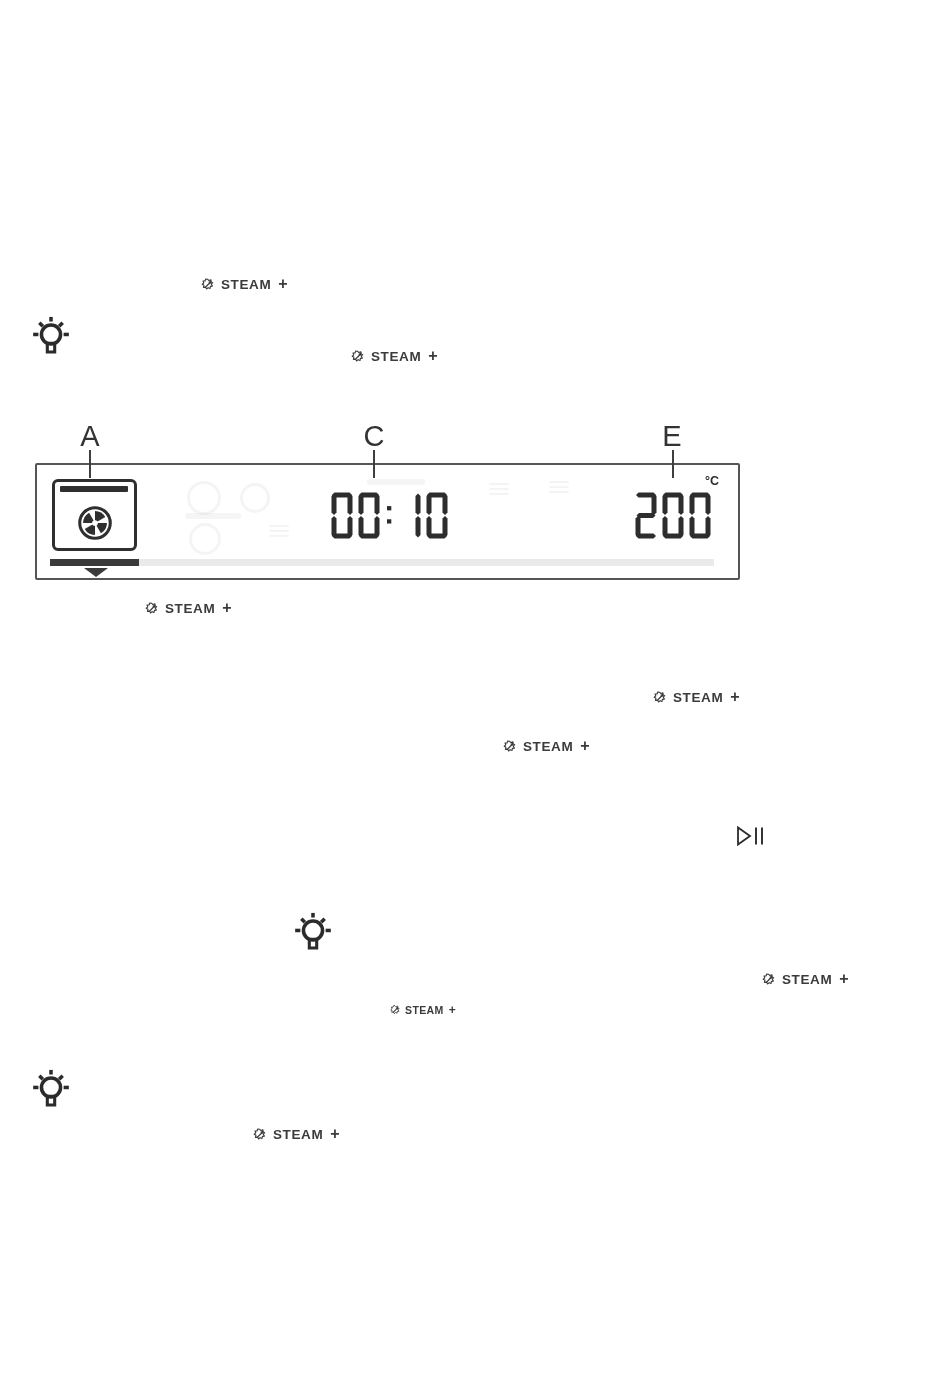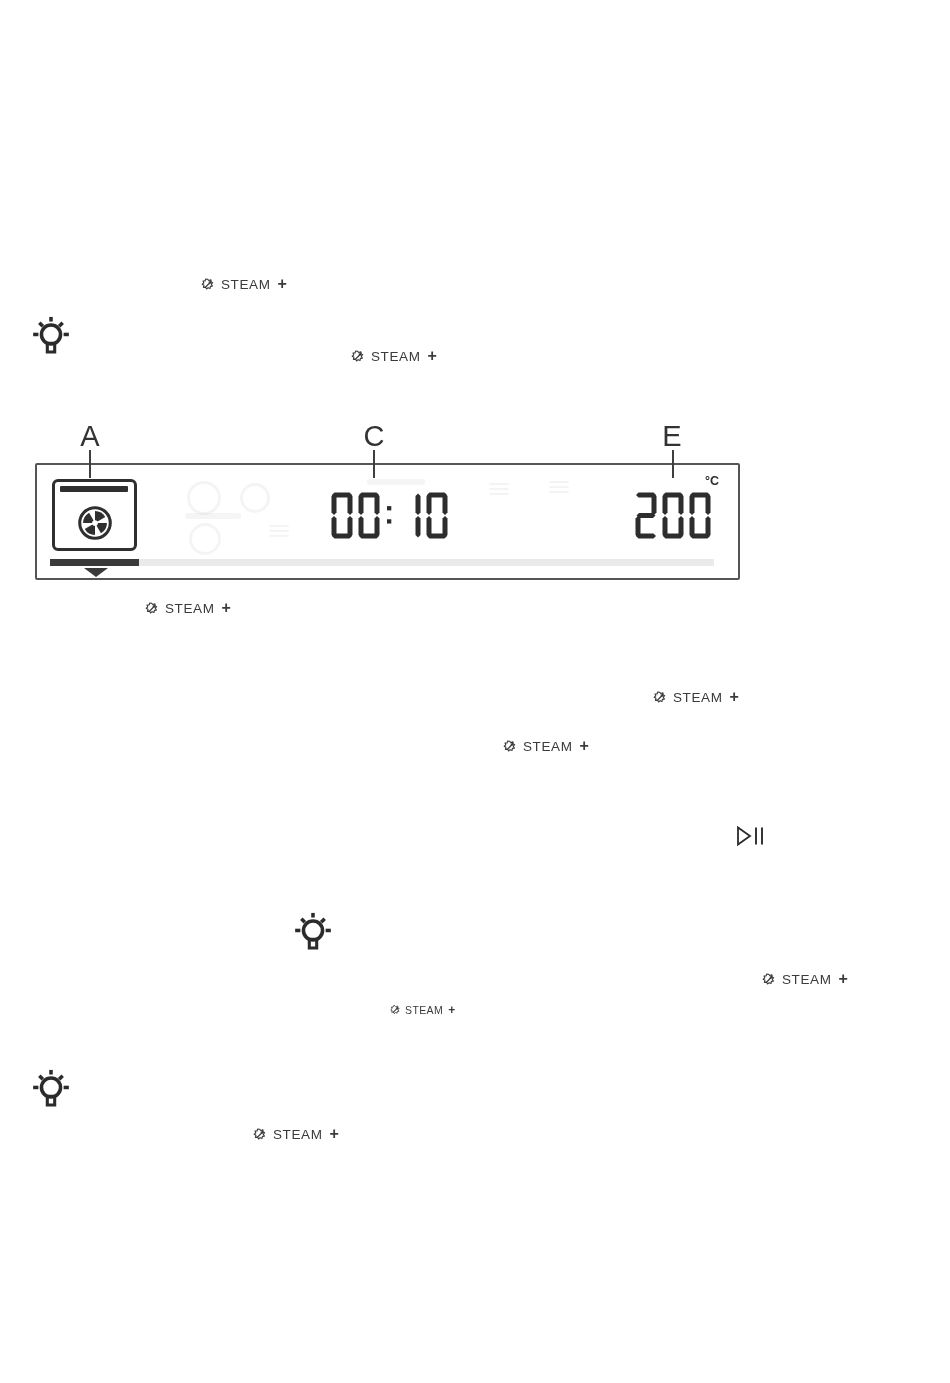--- a/index.html
+++ b/index.html
@@ -11,21 +11,21 @@
     overflow:hidden;
   }
   
   .steam-badge{
     position:absolute;
     display:flex;align-items:center;
     color:#3b3b3b;
   }
   .steam-badge .s-icon{display:inline-flex;margin-right:6px;}
   .steam-badge .s-label{
-    font-weight:400;font-size:13.5px;letter-spacing:0.6px;color:#3b3b3b;
+    font-weight:700;font-size:13.5px;letter-spacing:0.6px;color:#3b3b3b;
   }
   .steam-badge .s-plus{
     font-weight:700;font-size:16px;margin-left:7px;color:#3b3b3b;line-height:1;
   }
   .steam-badge.small .s-icon{margin-right:4px;}
   .steam-badge.small .s-label{font-size:10.5px;letter-spacing:0.4px;}
   .steam-badge.small .s-plus{font-size:12px;margin-left:5px;}
   
   .tip-bulb{position:absolute;}
   

